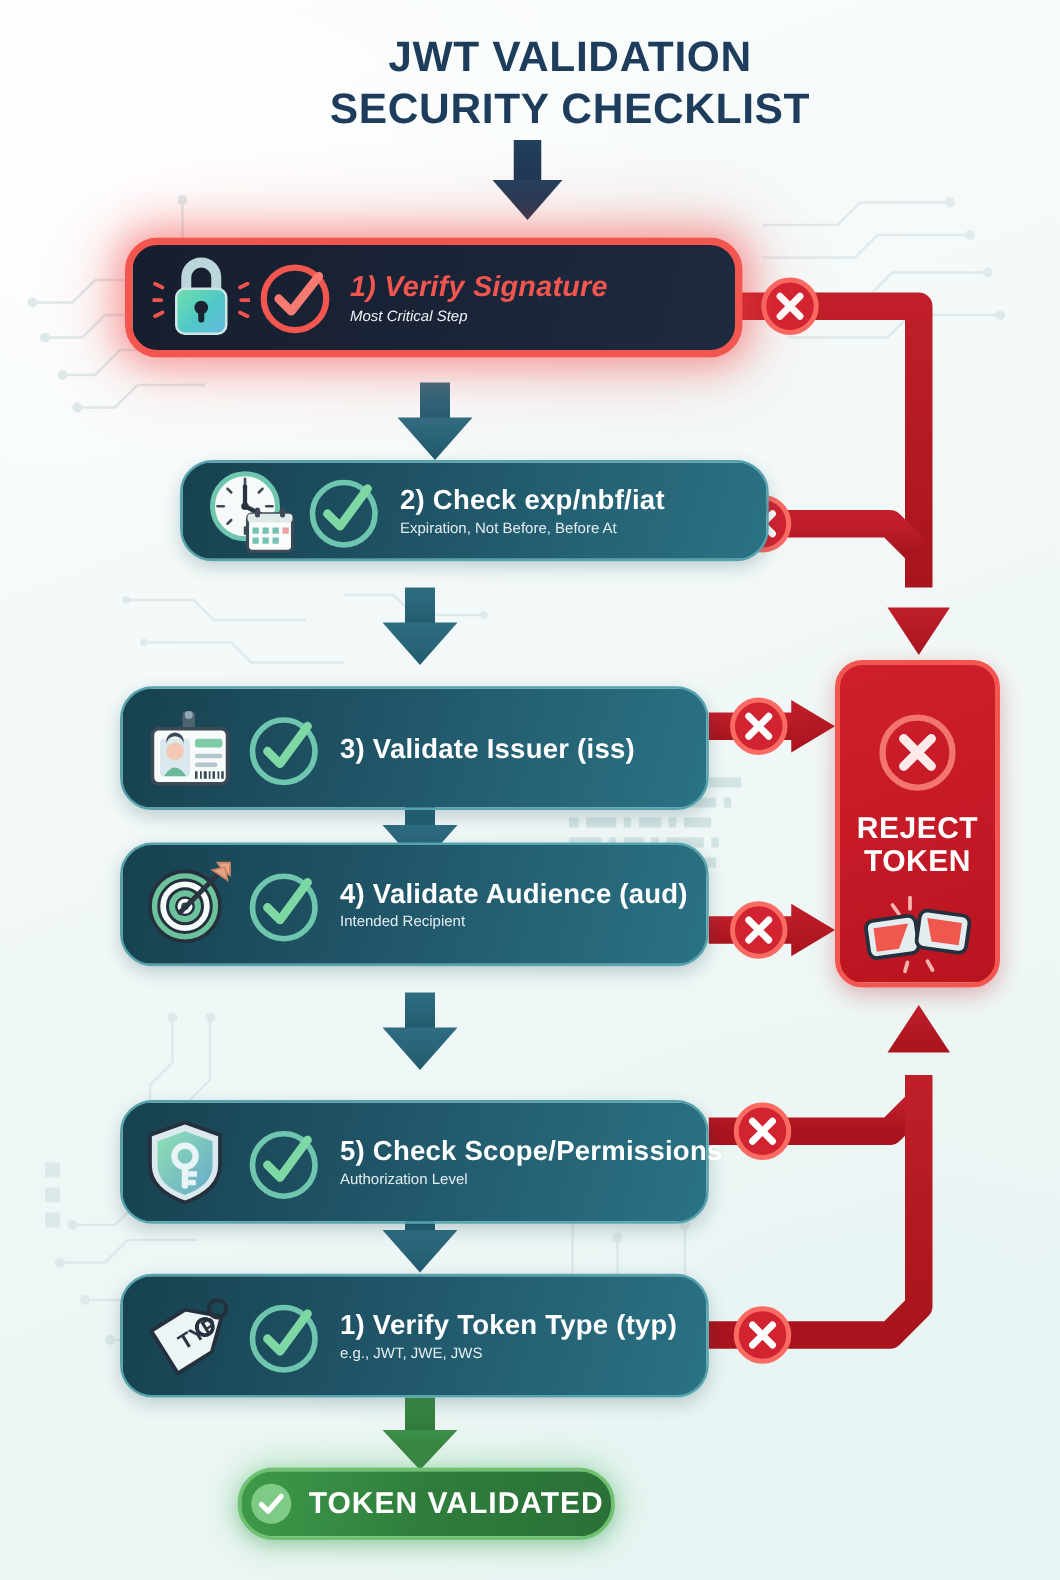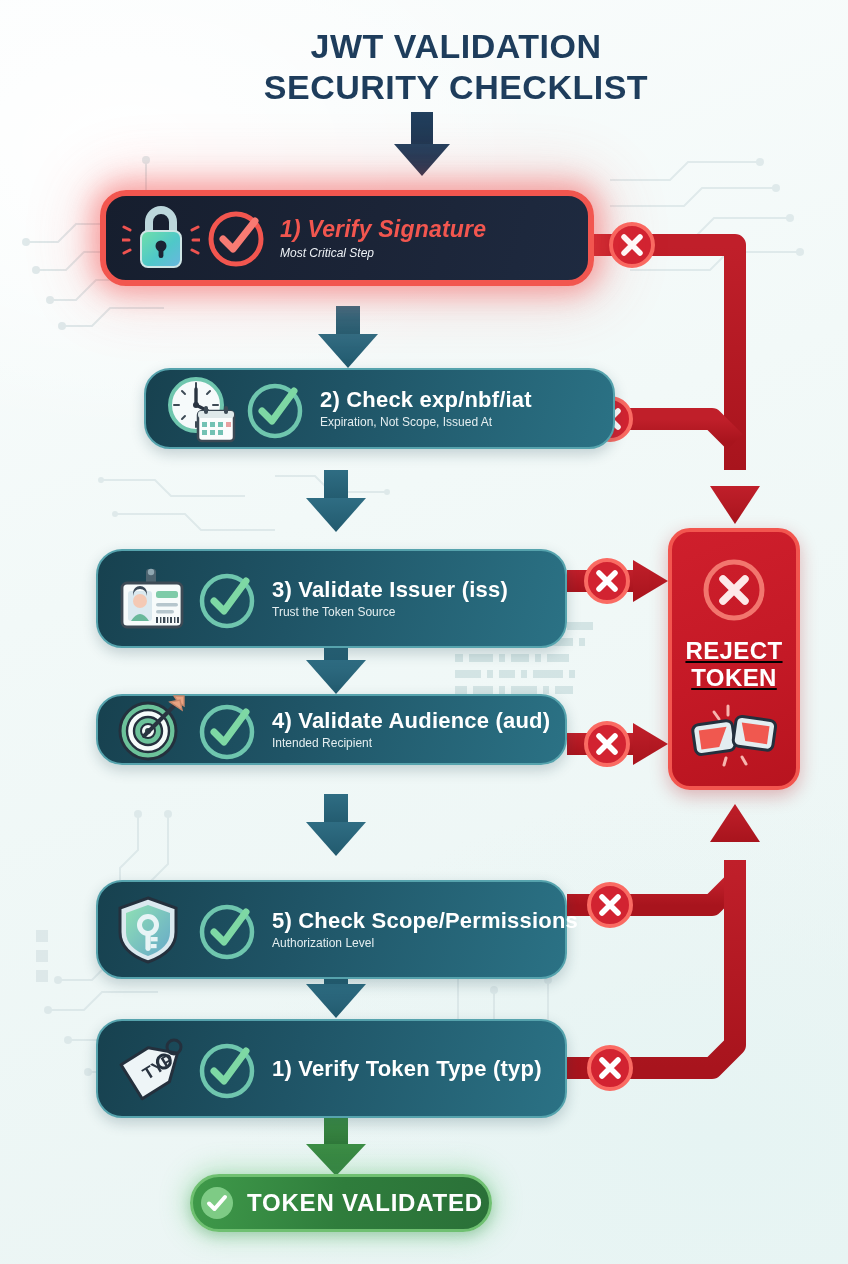--- a/index.html
+++ b/index.html
@@ -67,22 +67,21 @@
   .step.critical .step-sub { color:#eef2f6; }
 
   
   .reject {
     position:absolute;
     background:linear-gradient(160deg,#cf1f2c 0%, #c41926 55%, #b8141f 100%);
     border:4px solid #f2564f;
     border-radius:22px;
     box-shadow:0 6px 18px rgba(180,20,30,.30);
     display:flex; flex-direction:column; align-items:center;
-    padding-top:24px;
-    text-decoration:underline;
+    padding-top:36px;
   }
   .reject-label {
     color:#ffffff; font-size:24px; font-weight:bold;
     text-align:center; line-height:1.12; letter-spacing:.4px;
     margin-top:14px;
   }
 
   
   .validated {
     position:absolute;
@@ -424,21 +423,21 @@
       </svg>
     </div>
     <div class="icon-check">
       <svg width="64" height="64" viewBox="0 0 64 64">
         <circle cx="31" cy="34" r="25" fill="none" stroke="#6fc6ae" stroke-width="4.5"></circle>
         <path d="M18 34 L28 44 L50 14" fill="none" stroke="#7ed8a4" stroke-width="7" stroke-linecap="round" stroke-linejoin="round"></path>
       </svg>
     </div>
     <div class="step-text">
       <div class="step-title">2) Check exp/nbf/iat</div>
-      <div class="step-sub">Expiration, Not Scope, Issued At</div>
+      <div class="step-sub">Expiration, Not Before, Before At</div>
     </div>
   </div>
 
   <div class="step teal" style="left:96px; top:549px; width:471px; height:99px;">
     <div class="icon-main">
       <svg width="78" height="72" viewBox="0 0 78 72">
         <rect x="32" y="6" width="10" height="16" rx="3" fill="#4d6470"></rect>
         <circle cx="37" cy="9" r="3.2" fill="#8fa7b1"></circle>
         <rect x="8" y="20" width="60" height="44" rx="5" fill="#f7fbfb" stroke="#3d4a55" stroke-width="2.8"></rect>
         <rect x="14" y="28" width="24" height="30" rx="3" fill="#dbe9ef"></rect>
@@ -460,25 +459,24 @@
       </svg>
     </div>
     <div class="icon-check">
       <svg width="64" height="64" viewBox="0 0 64 64">
         <circle cx="31" cy="34" r="25" fill="none" stroke="#6fc6ae" stroke-width="4.5"></circle>
         <path d="M18 34 L28 44 L50 14" fill="none" stroke="#7ed8a4" stroke-width="7" stroke-linecap="round" stroke-linejoin="round"></path>
       </svg>
     </div>
     <div class="step-text">
       <div class="step-title">3) Validate Issuer (iss)</div>
-      <div class="step-sub">Trust the Token Source</div>
-    </div>
-  </div>
-
-  <div class="step teal" style="left:96px; top:694px; width:471px; height:71px;">
+    </div>
+  </div>
+
+  <div class="step teal" style="left:96px; top:674px; width:471px; height:99px;">
     <div class="icon-main">
       <svg width="78" height="72" viewBox="0 0 78 72">
         <circle cx="34" cy="37" r="28" fill="#6cc29a" stroke="#24303d" stroke-width="3"></circle>
         <circle cx="34" cy="37" r="21" fill="#f5fbfa" stroke="#24303d" stroke-width="2.4"></circle>
         <circle cx="34" cy="37" r="14" fill="#6cc29a" stroke="#24303d" stroke-width="2.4"></circle>
         <circle cx="34" cy="37" r="7" fill="#f5fbfa" stroke="#24303d" stroke-width="2"></circle>
         <circle cx="34" cy="37" r="3" fill="#2f4a46"></circle>
         <path d="M30 42 L66 6" stroke="#2a3441" stroke-width="4" stroke-linecap="round"></path>
         <path d="M60 2 L70 2 L70 12 L64 8 Z" fill="#e8a383" stroke="#c9876a" stroke-width="1.4"></path>
         <path d="M56 8 L66 6 L68 16 Z" fill="#e8a383" stroke="#c9876a" stroke-width="1.4"></path>
@@ -537,20 +535,21 @@
       </svg>
     </div>
     <div class="icon-check">
       <svg width="64" height="64" viewBox="0 0 64 64">
         <circle cx="31" cy="34" r="25" fill="none" stroke="#6fc6ae" stroke-width="4.5"></circle>
         <path d="M18 34 L28 44 L50 14" fill="none" stroke="#7ed8a4" stroke-width="7" stroke-linecap="round" stroke-linejoin="round"></path>
       </svg>
     </div>
     <div class="step-text">
       <div class="step-title">1) Verify Token Type (typ)</div>
+      <div class="step-sub">e.g., JWT, JWE, JWS</div>
     </div>
   </div>
 
   <div class="reject" style="left:668px; top:528px; width:132px; height:262px;">
     <div style="width:68px;height:68px;">
       <svg width="68" height="68" viewBox="0 0 68 68">
         <circle cx="34" cy="34" r="28" fill="none" stroke="#f2766e" stroke-width="5"></circle>
         <path d="M23 23 L45 45 M45 23 L23 45" stroke="#fde9e8" stroke-width="7.5" stroke-linecap="round"></path>
       </svg>
     </div>

